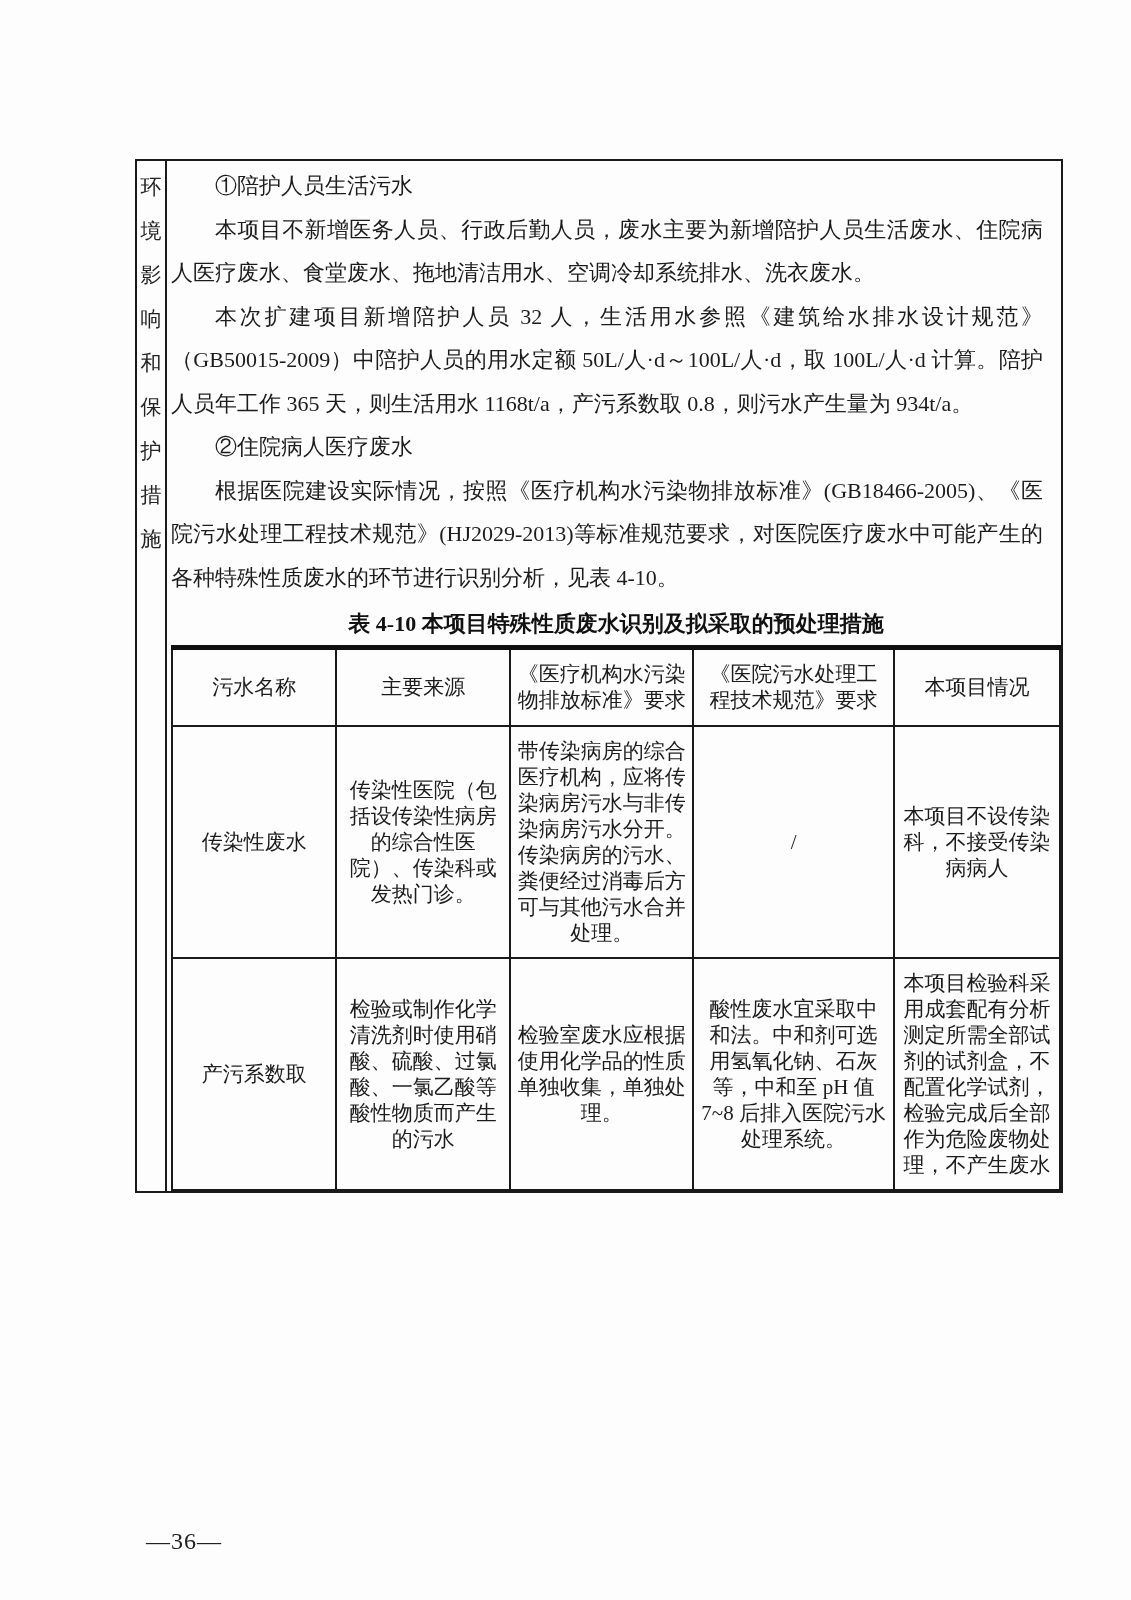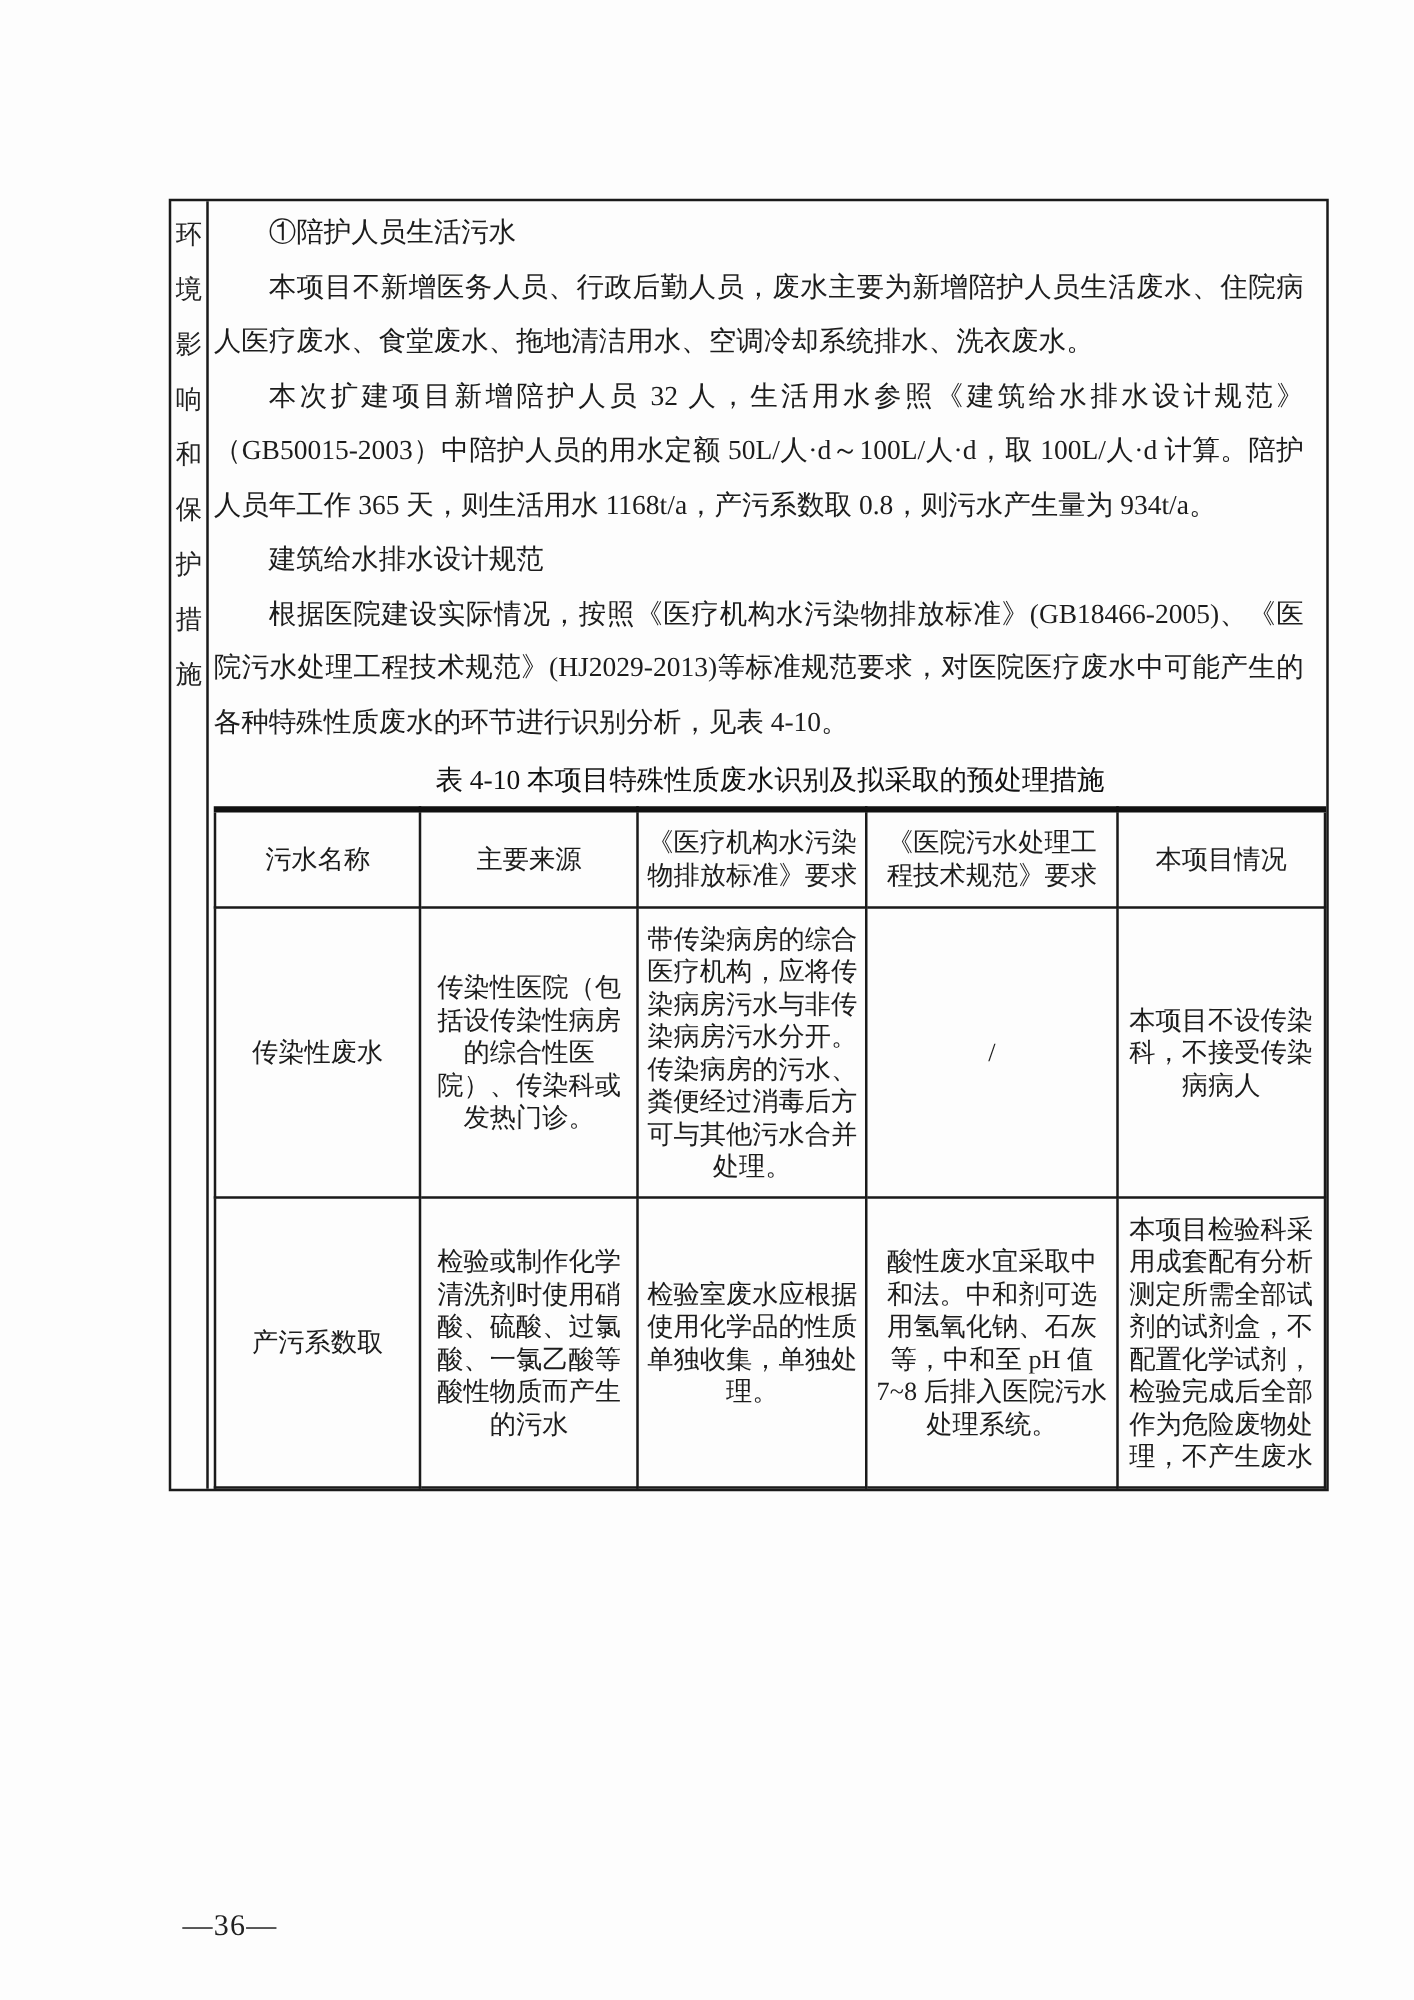--- a/index.html
+++ b/index.html
@@ -39,21 +39,21 @@
   .para {
     font-size:22px;
     line-height:43.5px;
     text-align:justify;
     text-indent:2em;
     padding-right:18px;
     color:#1c1c1c;
   }
   .table-title {
     text-align:center;
-    font-weight:normal;
+    font-weight:bold;
     font-size:22px;
     margin-top:10px;
     margin-bottom:6px;
     color:#111;
   }
   table.ww {
     width:100%;
     border-collapse:collapse;
     border:2px solid #1a1a1a;
     border-top:5px solid #111;
@@ -85,22 +85,22 @@
 <div class="page">
 
   <div class="content-box">
 
     <div class="side-label">环境影响和保护措施</div>
 
     <div class="main">
 
       <p class="para">①陪护人员生活污水</p>
       <p class="para">本项目不新增医务人员、行政后勤人员，废水主要为新增陪护人员生活废水、住院病人医疗废水、食堂废水、拖地清洁用水、空调冷却系统排水、洗衣废水。</p>
-      <p class="para">本次扩建项目新增陪护人员 32 人，生活用水参照《建筑给水排水设计规范》（GB50015-2003）中陪护人员的用水定额 50L/人·d～100L/人·d，取 100L/人·d 计算。陪护人员年工作 365 天，则生活用水 1168t/a，产污系数取 0.8，则污水产生量为 934t/a。</p>
-      <p class="para">建筑给水排水设计规范</p>
+      <p class="para">本次扩建项目新增陪护人员 32 人，生活用水参照《建筑给水排水设计规范》（GB50015-2009）中陪护人员的用水定额 50L/人·d～100L/人·d，取 100L/人·d 计算。陪护人员年工作 365 天，则生活用水 1168t/a，产污系数取 0.8，则污水产生量为 934t/a。</p>
+      <p class="para">②住院病人医疗废水</p>
       <p class="para">根据医院建设实际情况，按照《医疗机构水污染物排放标准》(GB18466-2005)、《医院污水处理工程技术规范》(HJ2029-2013)等标准规范要求，对医院医疗废水中可能产生的各种特殊性质废水的环节进行识别分析，见表 4-10。</p>
 
       <div class="table-title">表 4-10 本项目特殊性质废水识别及拟采取的预处理措施</div>
 
       <table class="ww">
         <colgroup>
           <col style="width:18.5%">
           <col style="width:19.6%">
           <col style="width:20.6%">
           <col style="width:22.6%">

